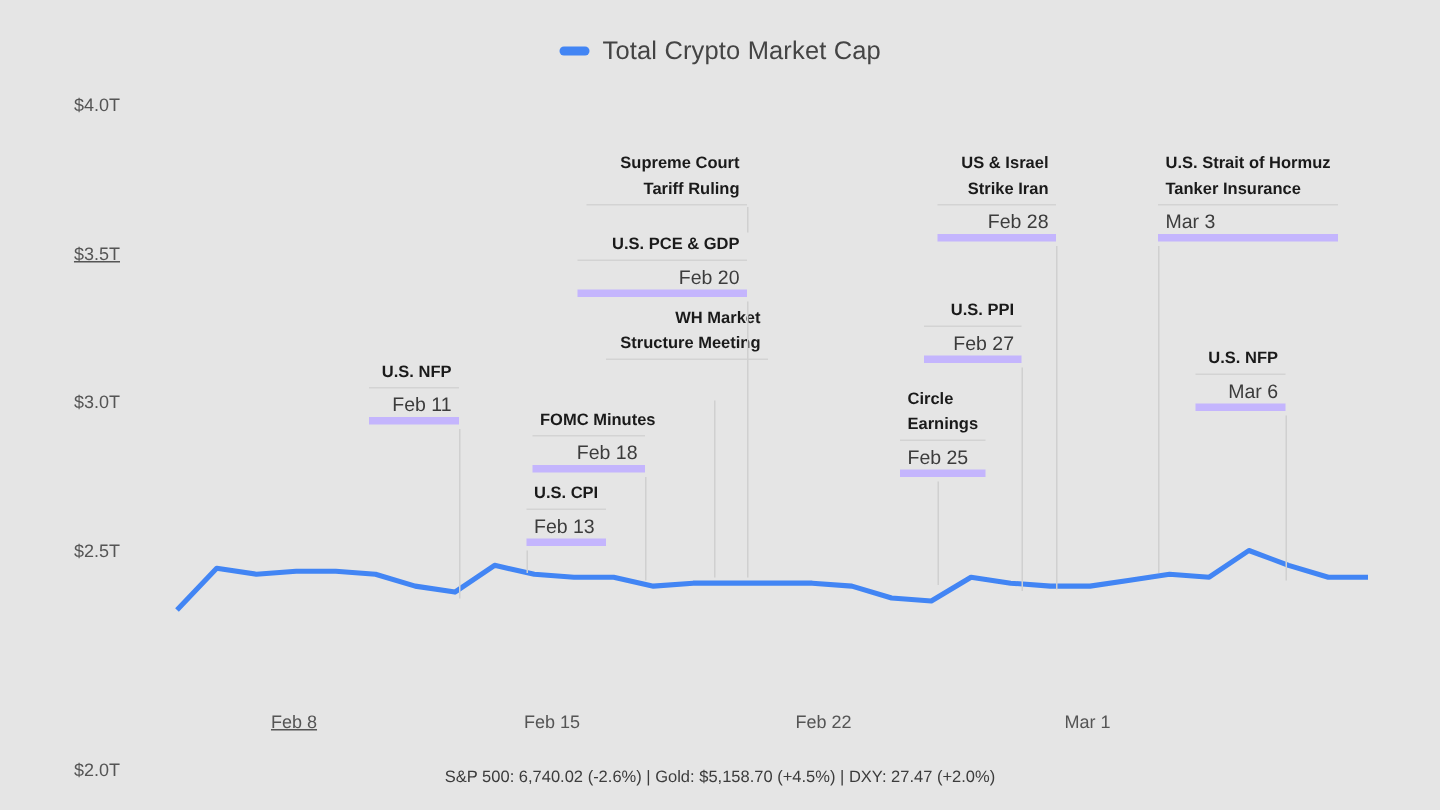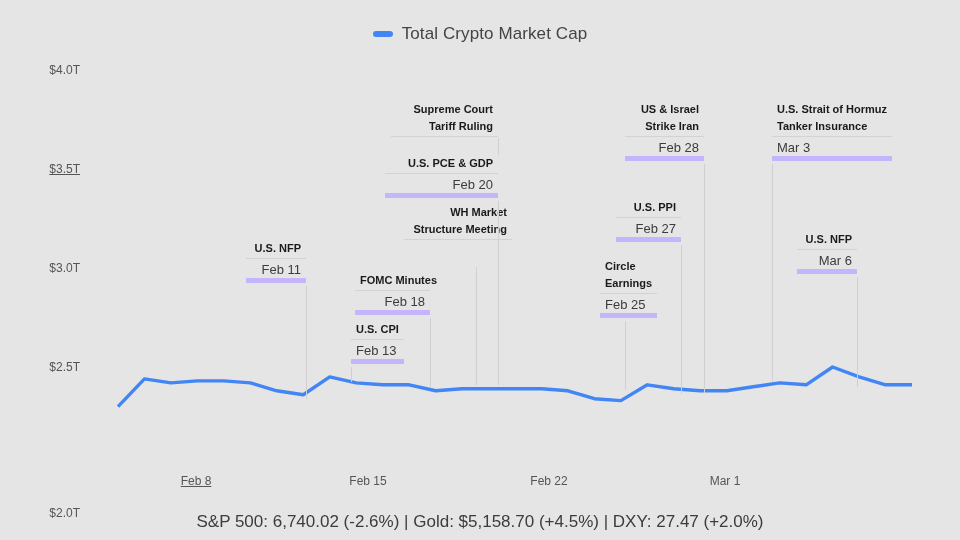--- a/index.html
+++ b/index.html
@@ -106,21 +106,21 @@
     background: #d0d0d0;
   }
 
   
   #footer {
     position: absolute;
     left: 0;
     top: 512px;
     width: 960px;
     text-align: center;
-    font-size: 17px;
+    font-size: 11px;
     color: #3c3c3c;
   }
 </style>
 </head>
 <body>
 
 <div id="stage">
 
   <div id="legend">
     <span class="swatch" style="background: rgb(66, 133, 244);"></span>

